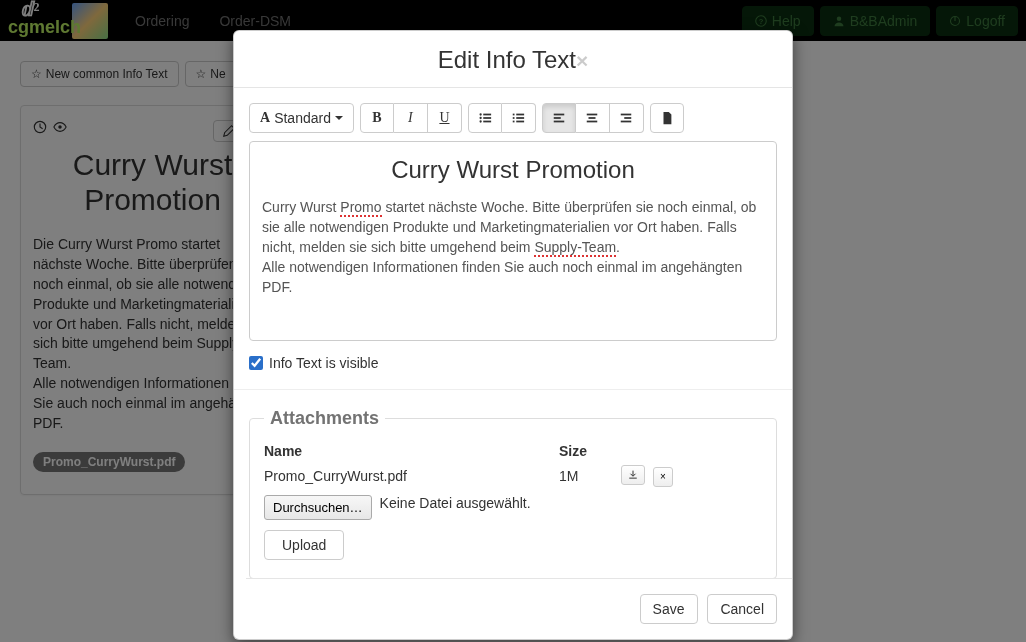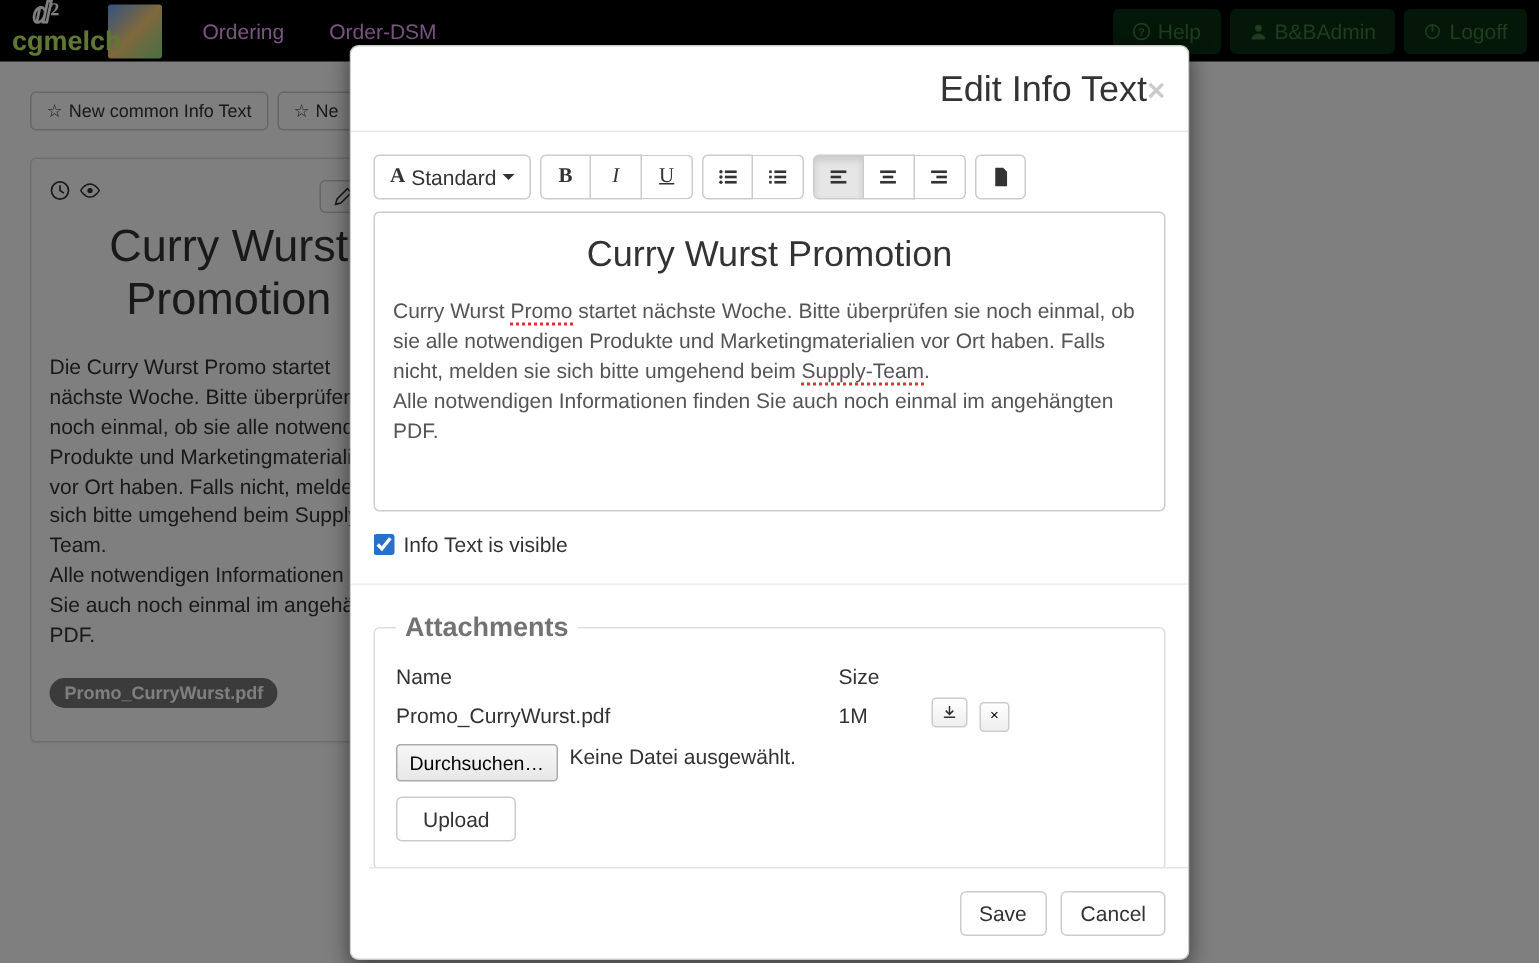--- a/index.html
+++ b/index.html
@@ -3,41 +3,41 @@
 <meta charset="utf-8">
 <style>
   * { box-sizing: border-box; margin: 0; padding: 0; }
   html, body { width: 1026px; height: 642px; overflow: hidden; font-family: "Helvetica Neue", Helvetica, Arial, sans-serif; font-size: 14px; color: #333; background: #fff; }
   
   .navbar { height: 41px; background: #000; display: flex; align-items: center; padding: 0 8px; }
   .brand { width: 60px; height: 38px; position: relative; }
   .brand-top { color: #fff; font-size: 20px; font-weight: 700; font-family: Georgia, serif; white-space: nowrap; padding-left: 14px; line-height: 14px; }
   .brand-sub { color: #bef264; font-weight: 700; font-size: 18px; position: absolute; bottom: 2px; left: 0; }
   .brand-img { width: 36px; height: 36px; background: linear-gradient(135deg,#6aa6ff,#ffd27a,#8fe08a); margin: 0 12px 0 4px; border-radius: 2px; }
-  .nav-link { color: #f0abfc; padding: 10px 15px; font-size: 14px; cursor: pointer; }
+  .nav-link { color: #737373; padding: 10px 15px; font-size: 14px; cursor: pointer; }
   .nav-spacer { flex: 1; }
   .nav-btn { background: #0a2e10; color: #3e7a3e; border: 1px solid #0a2e10; padding: 6px 12px; border-radius: 4px; margin-left: 6px; font-size: 14px; display: inline-flex; align-items: center; gap: 5px; cursor: pointer; }
   .nav-btn svg { width: 12px; height: 12px; fill: #3e7a3e; }
   .page-body { padding: 20px; }
   .btn-default { display: inline-flex; align-items: center; gap: 4px; background: #fff; border: 1px solid #ccc; padding: 5px 10px; border-radius: 4px; font-size: 12px; cursor: pointer; color: #333; }
   .btn-row { display: flex; gap: 6px; margin-bottom: 18px; }
   .card { border: 1px solid #ddd; border-radius: 4px; width: 265px; padding: 14px 12px 22px; position: relative; box-shadow: 0 1px 2px rgba(0,0,0,0.05); }
   .card-icons-row { display: flex; justify-content: space-between; align-items: flex-start; margin-bottom: 6px; }
   .card-icons-left { display: flex; gap: 6px; color: #333; }
   .card-tools { display: flex; gap: 0; }
   .card-tools .btn-default { padding: 3px 8px; border-radius: 0; }
   .card-tools .btn-default:first-child { border-top-left-radius: 4px; border-bottom-left-radius: 4px; }
   .card-tools .btn-default:last-child { border-top-right-radius: 4px; border-bottom-right-radius: 4px; border-left: none; }
   .card h2 { font-size: 30px; font-weight: 500; text-align: center; margin: 4px 0 18px; line-height: 1.15; }
   .card p { font-size: 14px; color: #333; line-height: 1.42; }
   .pill { display: inline-block; background: #777; color: #fff; padding: 3px 10px; border-radius: 10px; font-size: 12px; font-weight: 700; margin-top: 18px; }
   
   .backdrop { position: absolute; inset: 0; background: rgba(0,0,0,0.5); }
   .modal { position: absolute; top: 30px; left: 50%; transform: translateX(-50%); width: 560px; background: #fff; border-radius: 6px; box-shadow: 0 5px 15px rgba(0,0,0,0.5); border: 1px solid rgba(0,0,0,0.2); display: flex; flex-direction: column; height: 610px; }
-  .modal-header { padding: 15px 15px 13px; border-bottom: 1px solid #e5e5e5; display: flex; align-items: center; justify-content: flex-end; flex: 0 0 auto; }
+  .modal-header { padding: 15px 15px 13px; border-bottom: 1px solid #e5e5e5; display: flex; align-items: center; justify-content: center; flex: 0 0 auto; }
   .modal-header h4 { font-size: 24px; font-weight: 500; }
   .close { background: none; border: none; font-size: 21px; font-weight: 700; color: #000; opacity: .2; cursor: pointer; line-height: 1; }
   .modal-body { padding: 15px; flex: 1 1 auto; overflow: auto; position: relative; }
   .modal-body::-webkit-scrollbar { width: 8px; }
   .modal-body::-webkit-scrollbar-thumb { background: #c7c7c7; border-radius: 4px; }
   .modal-footer { padding: 15px; border-top: 1px solid #e5e5e5; text-align: right; flex: 0 0 auto; margin-left: 12px; }
   .modal-footer .btn-default { font-size: 14px; padding: 6px 12px; margin-left: 6px; }
   
   .toolbar { display: flex; gap: 6px; margin-bottom: 8px; flex-wrap: wrap; }
   .btn-group { display: inline-flex; }
@@ -51,21 +51,21 @@
   .editor { border: 1px solid #ccc; border-radius: 4px; padding: 10px 12px 20px; min-height: 200px; }
   .editor h3 { font-size: 24px; font-weight: 500; text-align: center; margin: 4px 0 14px; }
   .editor p { font-size: 14px; color: #555; line-height: 1.42; }
   .spellerr { border-bottom: 2px dotted #d33; }
   .checkbox-row { margin-top: 14px; display: flex; align-items: center; gap: 6px; color: #333; }
   .checkbox-row input { accent-color: #2a6fc9; width: 14px; height: 14px; }
   hr.sep { border: none; border-top: 1px solid #eee; margin: 18px -15px; }
   fieldset { border: 1px solid #ddd; border-radius: 4px; padding: 12px 14px 18px; position: relative; margin-top: 6px; }
   fieldset legend { font-size: 18px; padding: 0 6px; color: #737373; font-weight: 700; border:none; width:auto; margin:0; }
   .att-head, .att-row { display: flex; }
-  .att-head { font-weight: 400; margin-top: 2px; justify-content: center; }
+  .att-head { font-weight: 700; margin-top: 2px; justify-content: center; }
   .col-name { flex: 0 0 295px; }
   .col-size { flex: 0 0 62px; }
   .col-act { flex: 1; }
   .att-row { margin-top: 6px; align-items: center; }
   .mini { padding: 2px 6px; font-size: 11px; line-height: 1.2; border: 1px solid #ccc; background: linear-gradient(#fff,#eee); border-radius: 3px; cursor: pointer; min-width: 20px; display: inline-flex; align-items: center; justify-content: center; height: 20px; }
   .mini + .mini { margin-left: 4px; }
   .file-row { margin-top: 8px; display: flex; align-items: flex-start; gap: 8px; }
   .file-btn { background: linear-gradient(#f7f7f7,#e7e7e7); border: 1px solid #aaa; border-radius: 3px; padding: 4px 8px; font-size: 13px; cursor: pointer; }
   .file-label { font-size: 14px; color: #333; }
   .upload-row { margin-top: 10px; }

